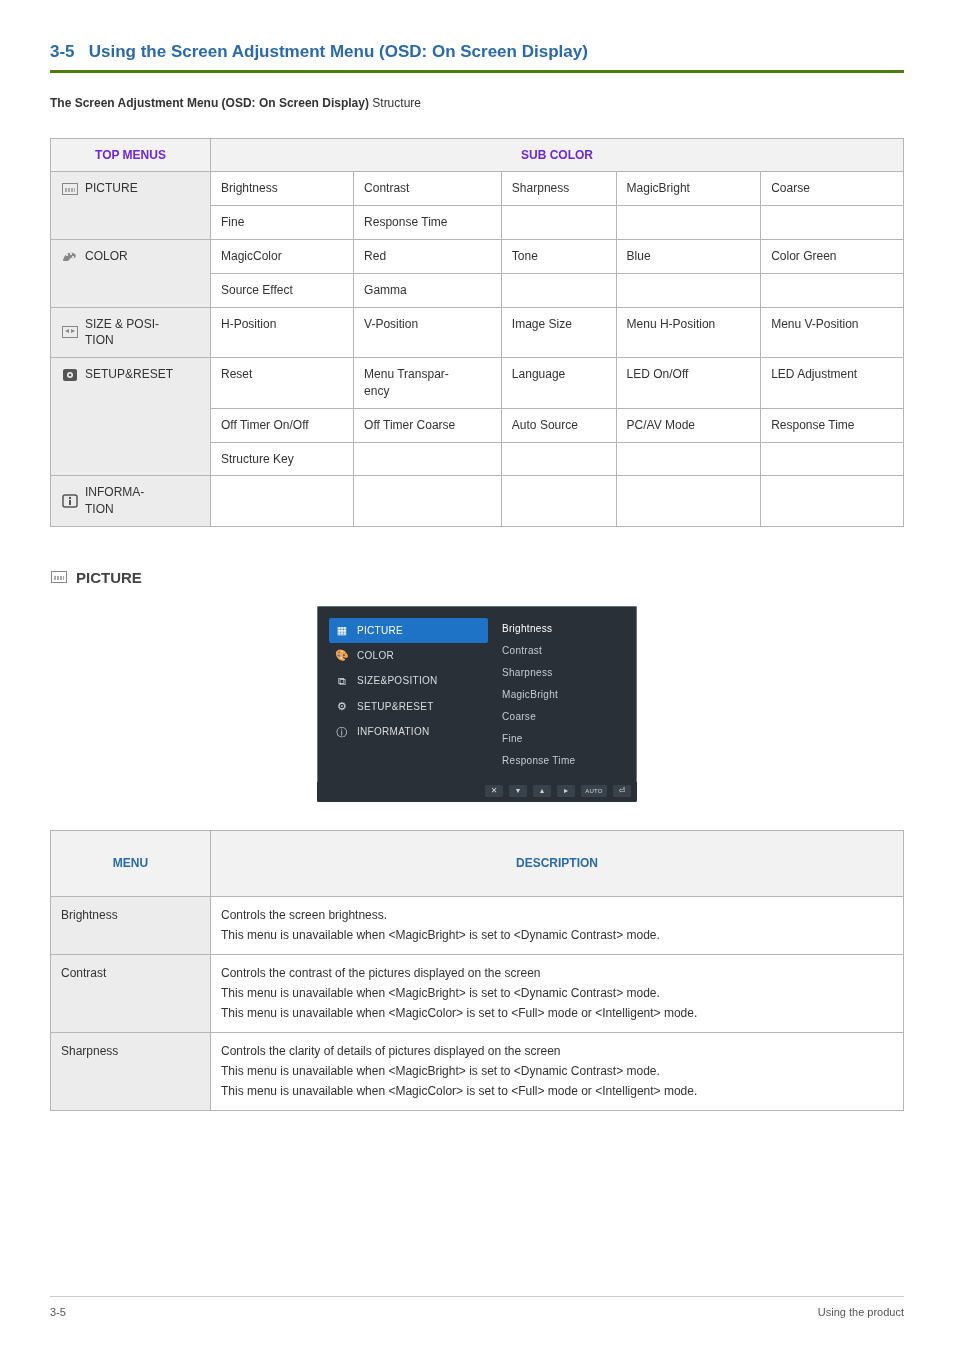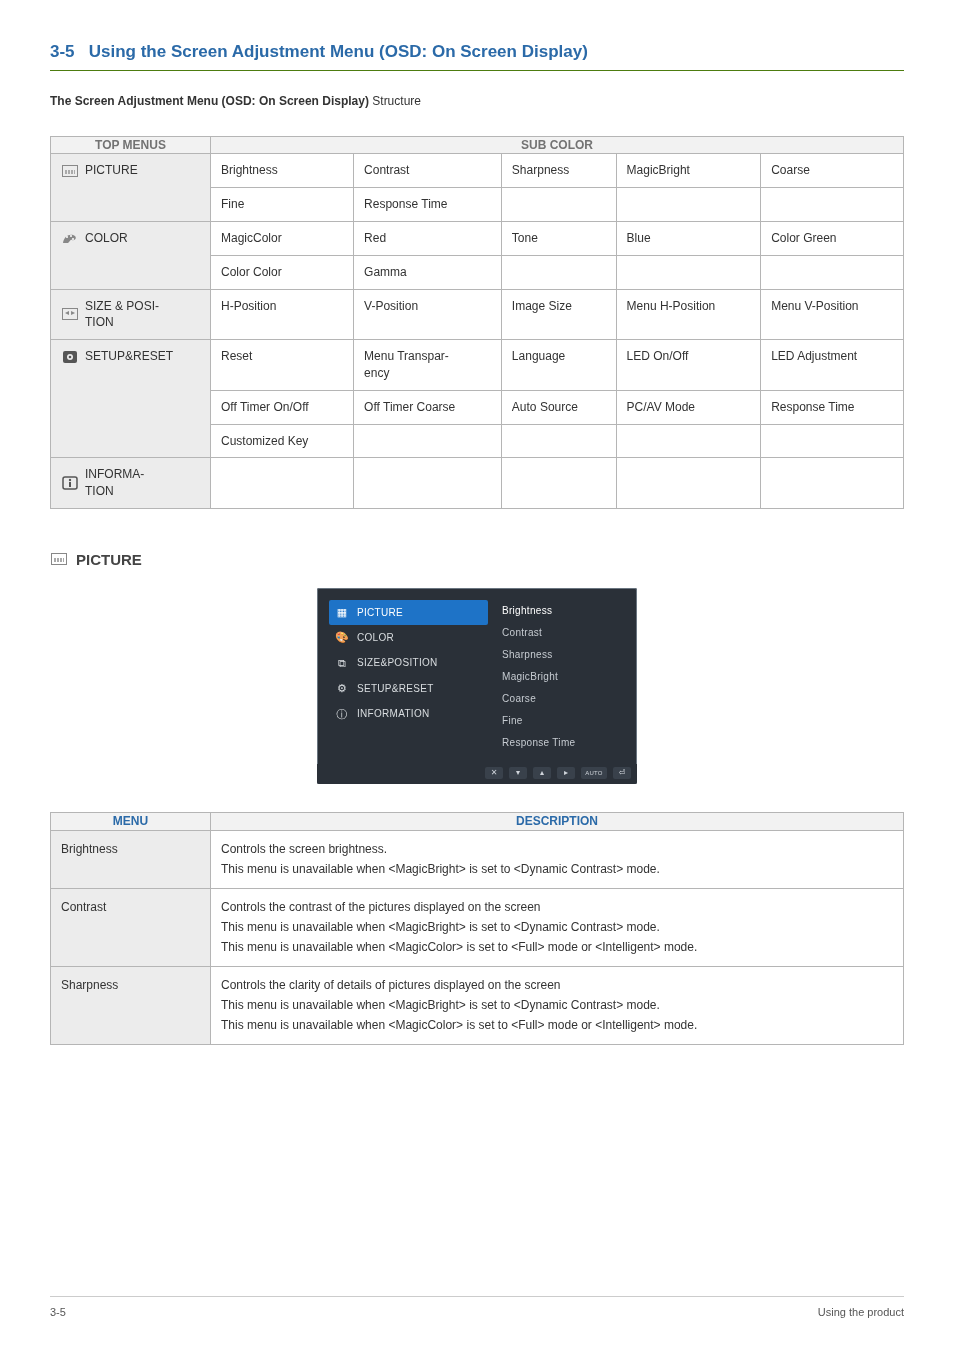--- a/index.html
+++ b/index.html
@@ -9,39 +9,39 @@
     color: #333;
     width: 954px;
     padding: 40px 50px 30px 50px;
     font-size: 12px;
     line-height: 1.4;
   }
   .section-title {
     color: #2b6aa8;
     font-size: 17px;
     font-weight: bold;
-    border-bottom: 1px solid #4d7c0f;
+    border-bottom: 3px solid #4d7c0f;
     padding-bottom: 6px;
     margin-bottom: 22px;
   }
   .intro-text { margin-bottom: 26px; }
   .intro-text .bold { font-weight: bold; }
 
   table.structure {
     width: 100%;
     border-collapse: collapse;
     margin-bottom: 40px;
   }
   table.structure th {
-    color: #737373;
+    color: #6d28d9;
     font-weight: bold;
     font-size: 12px;
     background: #f2f2f2;
     border: 1px solid #b5b5b5;
-    padding: 0 10px;
+    padding: 8px 10px;
     text-align: center;
   }
   table.structure td {
     border: 1px solid #b5b5b5;
     padding: 8px 10px;
     vertical-align: top;
     font-size: 12px;
   }
   table.structure td.menu-col {
     background: #ececec;
@@ -90,21 +90,21 @@
     pointer-events:none;
   }
   .osd-body-wrap { position:relative; }
 
   table.desc {
     width:100%; border-collapse:collapse; margin-bottom:40px;
   }
   table.desc th {
     color:#2b6aa8; font-weight:bold; font-size:12px;
     background:#f2f2f2; border:1px solid #b5b5b5;
-    padding:0 10px; text-align:center;
+    padding:24px 10px; text-align:center;
   }
   table.desc td {
     border:1px solid #b5b5b5; padding:8px 10px; vertical-align:top;
     font-size:12px; line-height:1.7;
   }
   table.desc td.menu-col { background:#ececec; width:160px; }
 
   .footer {
     display:flex; justify-content:space-between;
     border-top:1px solid #ccc; padding-top:8px;
@@ -168,21 +168,21 @@
             <span>COLOR</span>
           </div>
         </td>
         <td>MagicColor</td>
         <td>Red</td>
         <td>Tone</td>
         <td>Blue</td>
         <td>Color Green</td>
       </tr>
       <tr>
-        <td>Color Color</td>
+        <td>Source Effect</td>
         <td>Gamma</td>
         <td></td>
         <td></td>
         <td></td>
       </tr>
       <tr>
         <td class="menu-col" rowspan="1">
           <div class="menu-label">
             <span class="menu-icon">
               <span class="icon-size"></span>
@@ -216,21 +216,21 @@
         <td>LED Adjustment</td>
       </tr>
       <tr>
         <td>Off Timer On/Off</td>
         <td>Off Timer Coarse</td>
         <td>Auto Source</td>
         <td>PC/AV Mode</td>
         <td>Response Time</td>
       </tr>
       <tr>
-        <td>Customized Key</td>
+        <td>Structure Key</td>
         <td></td>
         <td></td>
         <td></td>
         <td></td>
       </tr>
       <tr>
         <td class="menu-col" rowspan="1">
           <div class="menu-label">
             <span class="menu-icon">
               <svg width="16" height="14" viewBox="0 0 16 14">

